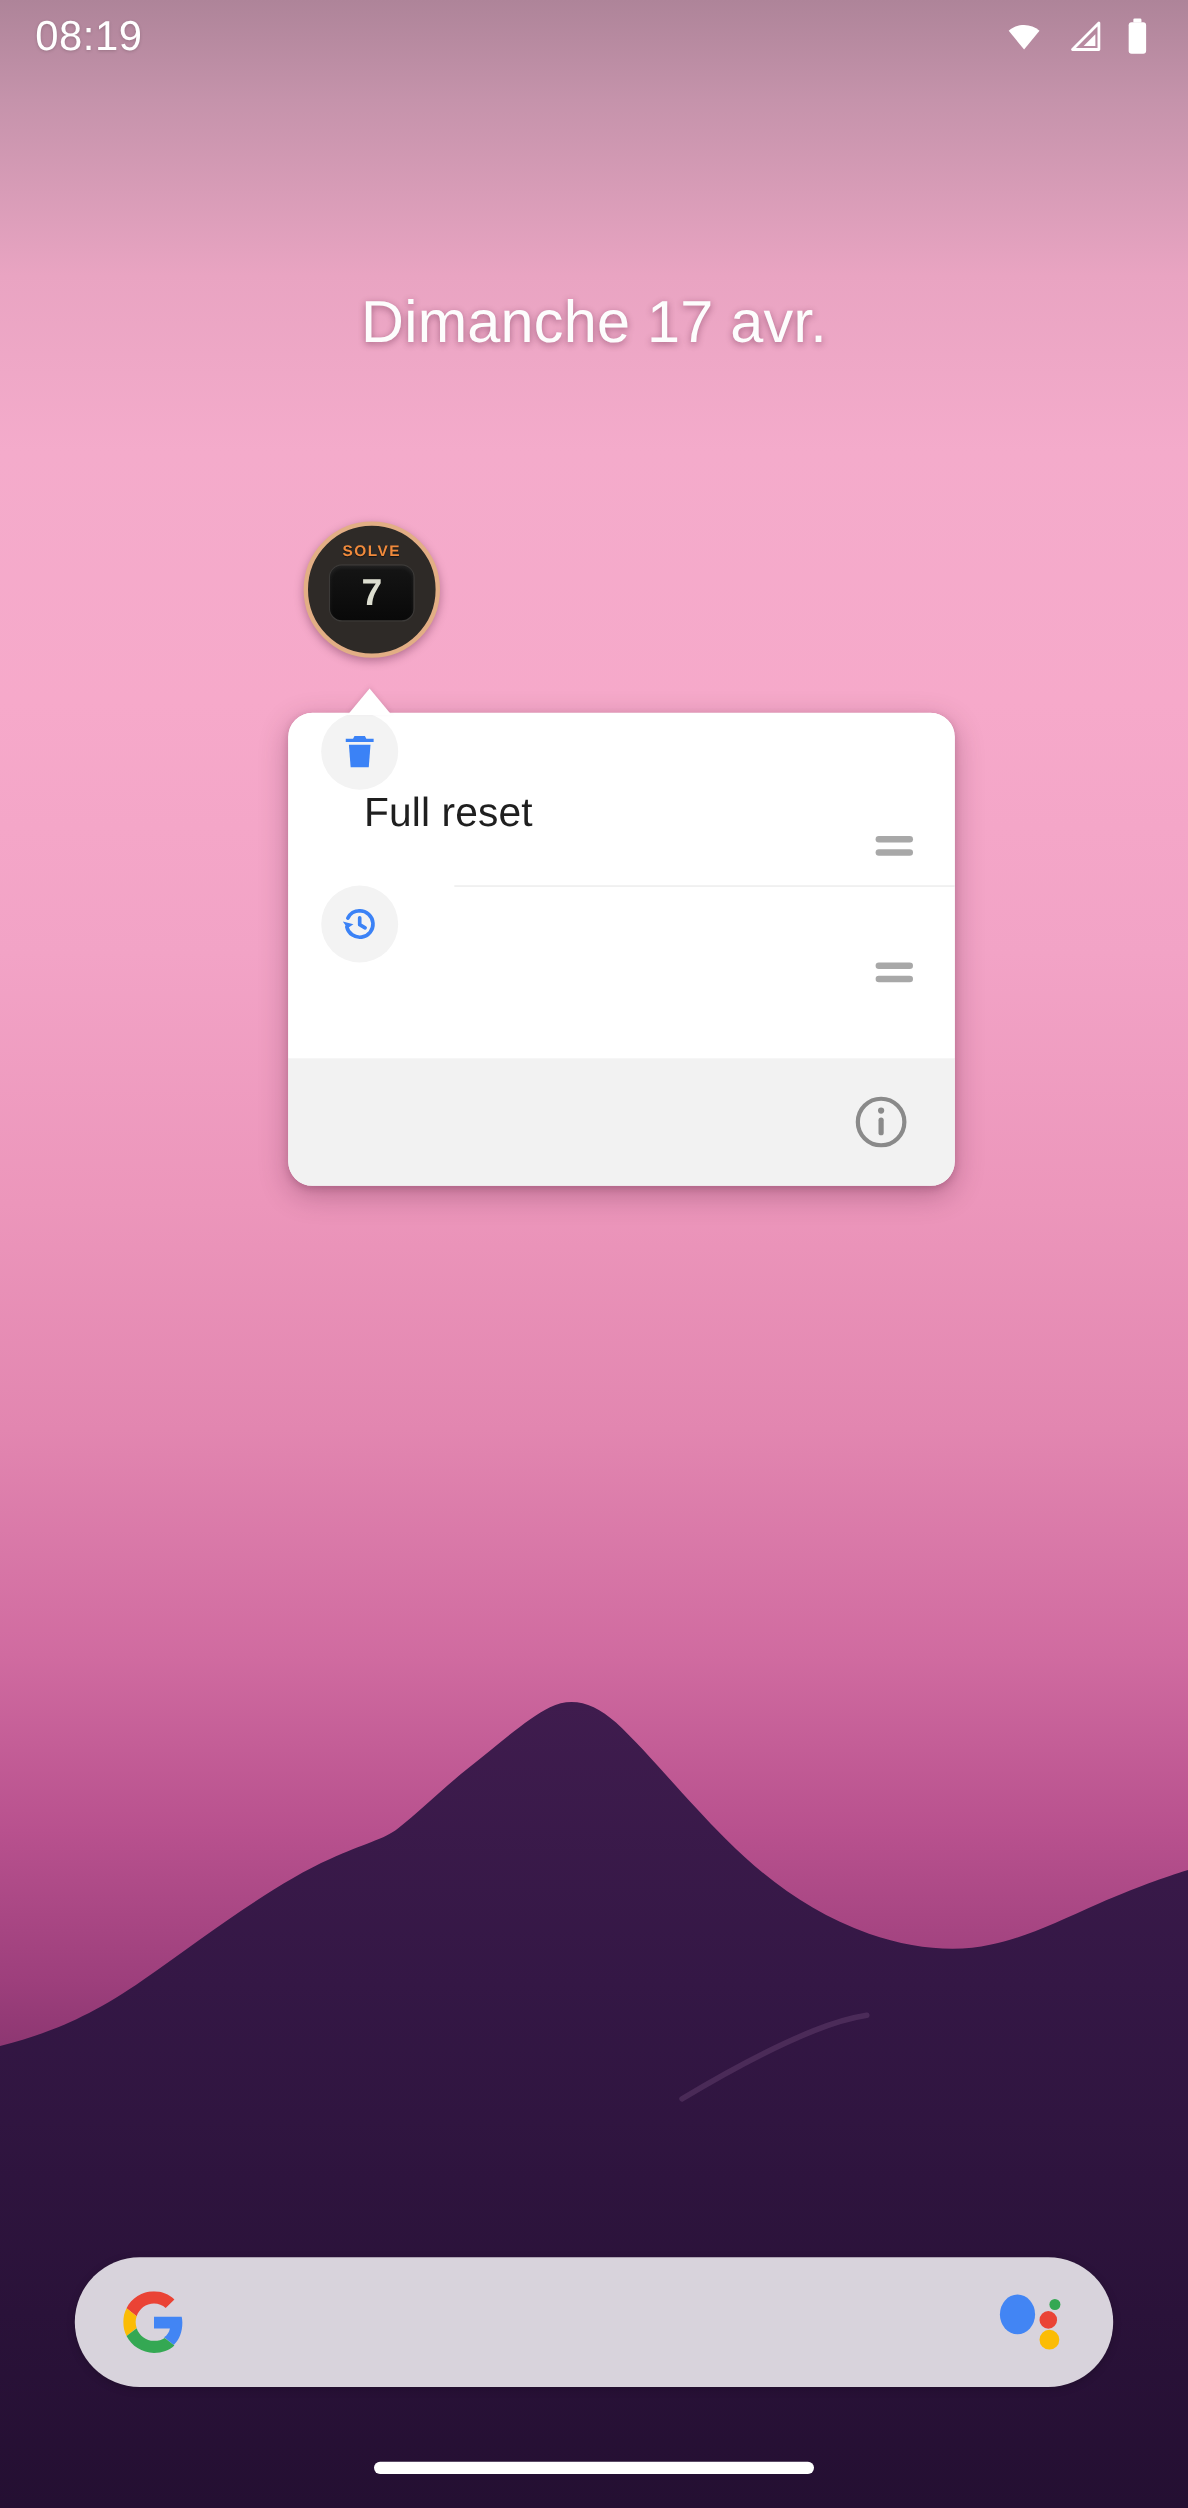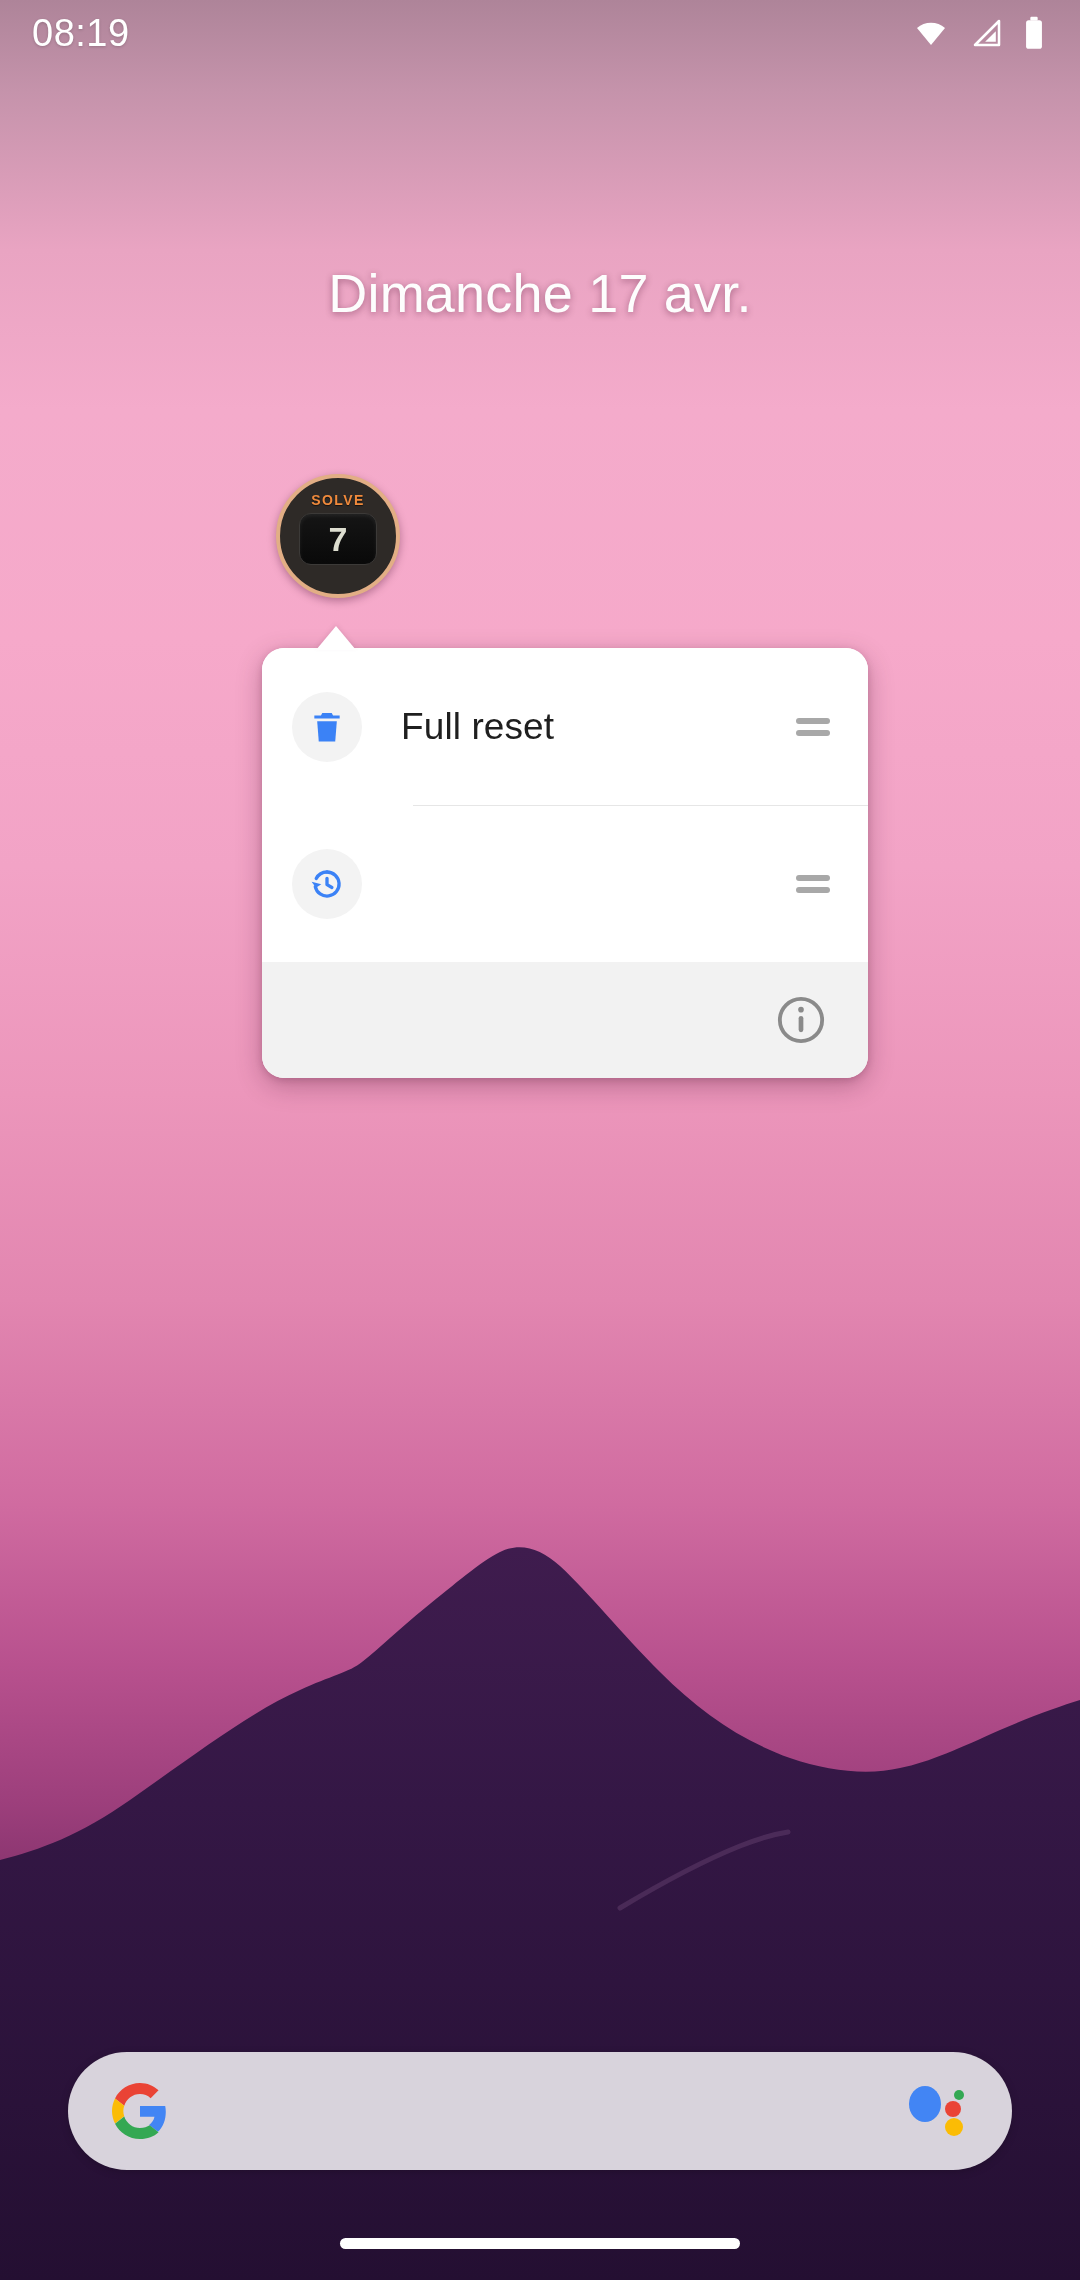--- a/index.html
+++ b/index.html
@@ -113,25 +113,26 @@
   .popup-arrow {
     position:absolute; left:316px; top:626px;
     width:0; height:0;
     border-left:20px solid transparent;
     border-right:20px solid transparent;
     border-bottom:24px solid #ffffff;
     z-index:31;
     filter:drop-shadow(0 -2px 2px rgba(70,15,45,.10));
   }
   .menu-item {
-    display:flex; align-items:center;
+    display:flex; 
     height:157px;
     padding:0 38px 0 30px;
     position:relative;
     background:#ffffff;
+    flex-direction:column;
   }
   .menu-item + .menu-item::before {
     content:""; position:absolute;
     left:151px; right:0; top:0; height:1px;
     background:#e6e6e6;
   }
   .menu-icon-circle {
     width:70px; height:70px; min-width:70px;
     border-radius:50%;
     background:#f3f3f3;

